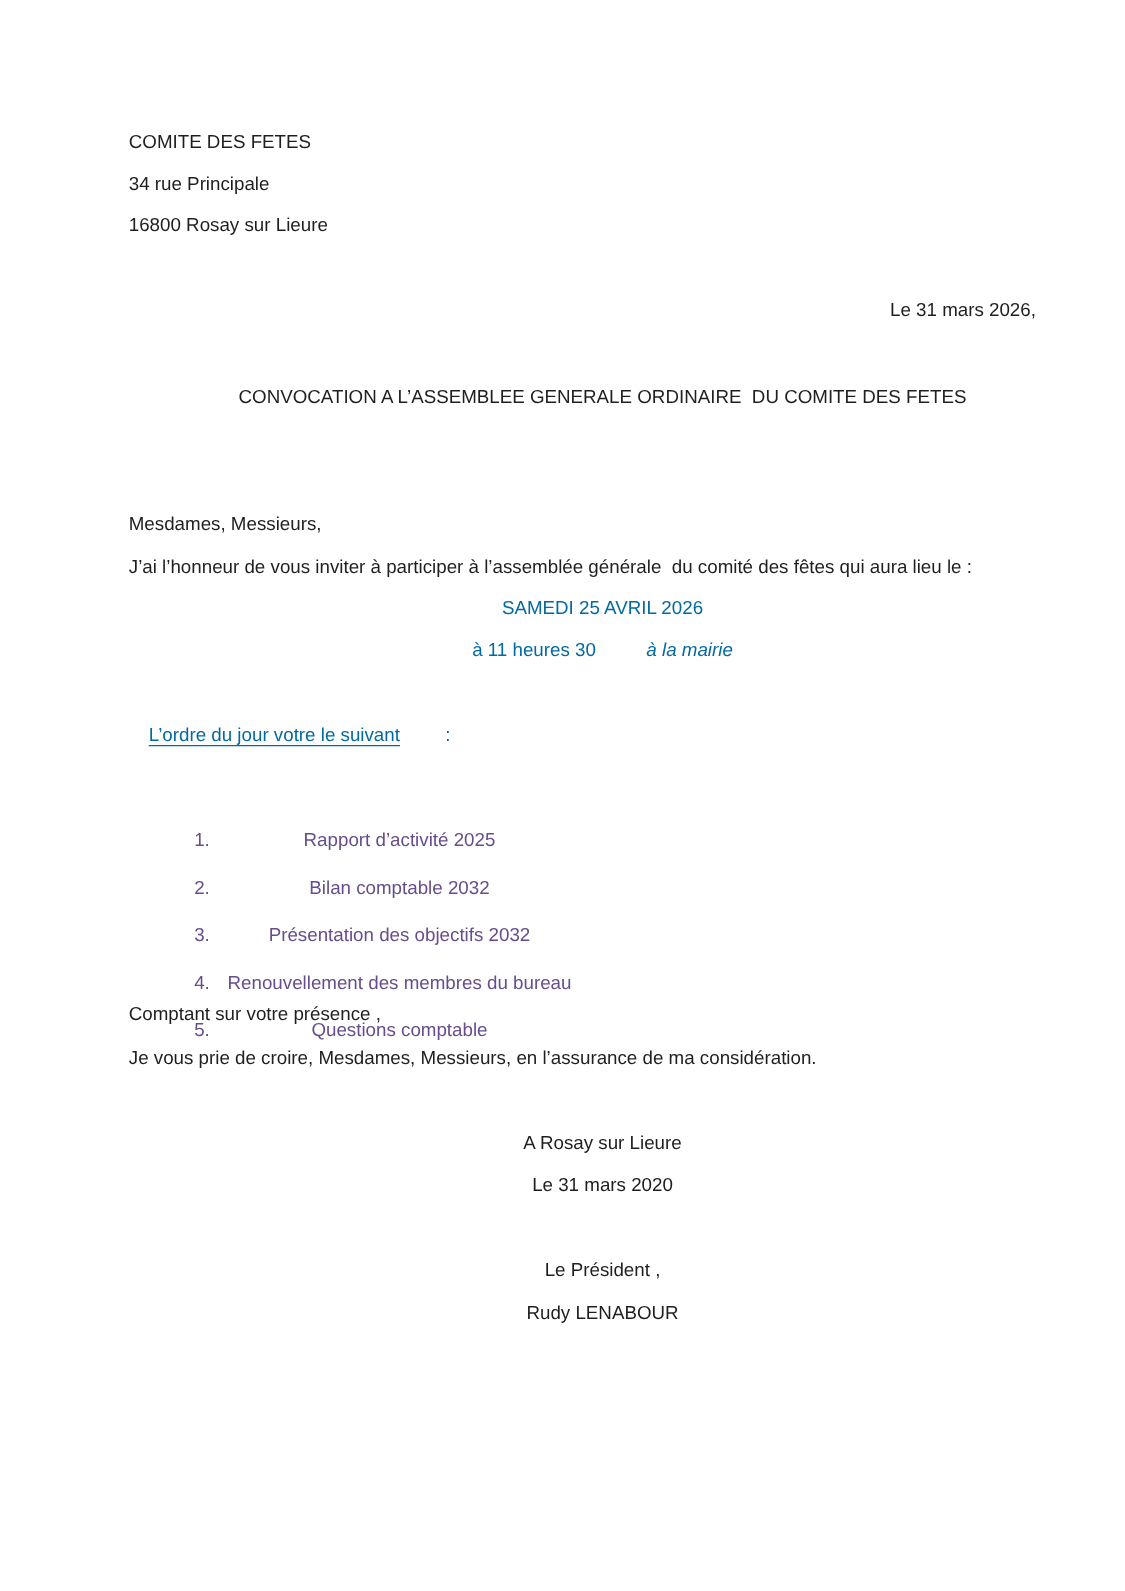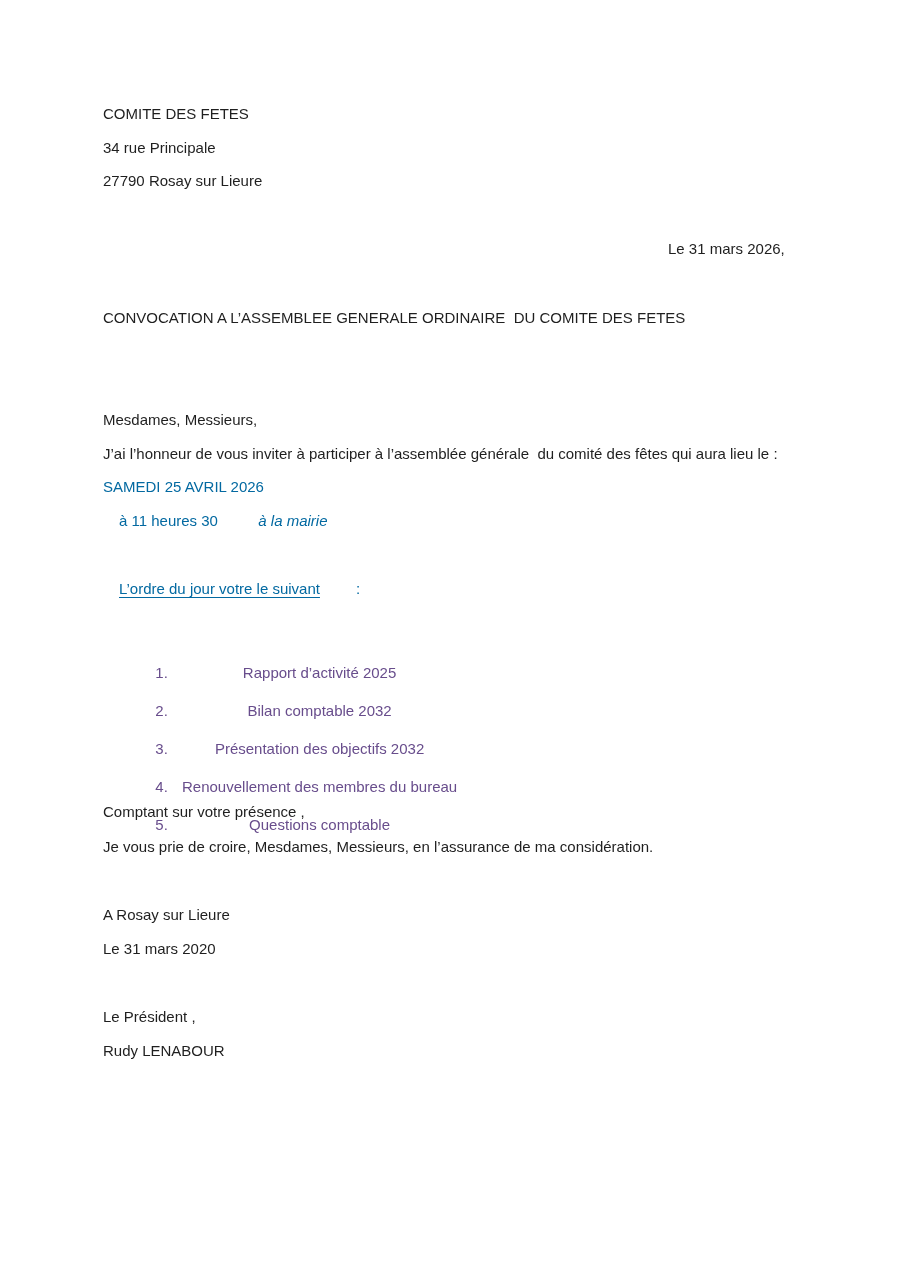--- a/index.html
+++ b/index.html
@@ -13,24 +13,24 @@
     color: #1f1f1f;
     overflow: hidden;
   }
   .line {
     position: absolute;
     left: 55px;
     right: 55px;
     white-space: pre-wrap;
     line-height: 1.25;
   }
-  .centered { }
+  .centered { text-align: center; }
   .accent { color: #0369a1; }
   .italic { font-style: italic; }
-  .date-line { left: 620px; right: auto; }
+  .date-line { left: 664px; right: auto; }
   .agenda-heading-text {
     text-decoration: underline;
     text-underline-offset: 3px;
   }
   ol.agenda-list {
     position: absolute;
     left: 55px;
     top: 598px;
     list-style: decimal;
     list-style-position: outside;
@@ -41,21 +41,21 @@
     line-height: 22px;
     padding-left: 10px;
     text-align: center;
   }
 </style>
 </head>
 <body>
 
 <div class="line" style="top:57px">COMITE DES FETES</div>
 <div class="line" style="top:91px">34 rue Principale</div>
-<div class="line" style="top:124px">27790 Rosay sur Lieure</div>
+<div class="line" style="top:124px">16800 Rosay sur Lieure</div>
 
 <div class="line date-line" style="top:192px">Le 31 mars 2026,</div>
 
 <div class="line centered" style="top:261px">CONVOCATION A L’ASSEMBLEE GENERALE ORDINAIRE  DU COMITE DES FETES</div>
 
 <div class="line" style="top:363px">Mesdames, Messieurs,</div>
 <div class="line" style="top:397px">J’ai l’honneur de vous inviter à participer à l’assemblée générale  du comité des fêtes qui aura lieu le :</div>
 
 <div class="line centered accent" style="top:430px">SAMEDI 25 AVRIL 2026</div>
 <div class="line centered accent" style="top:464px"><span>à 11 heures 30 </span><span class="italic"> à la mairie</span></div>

